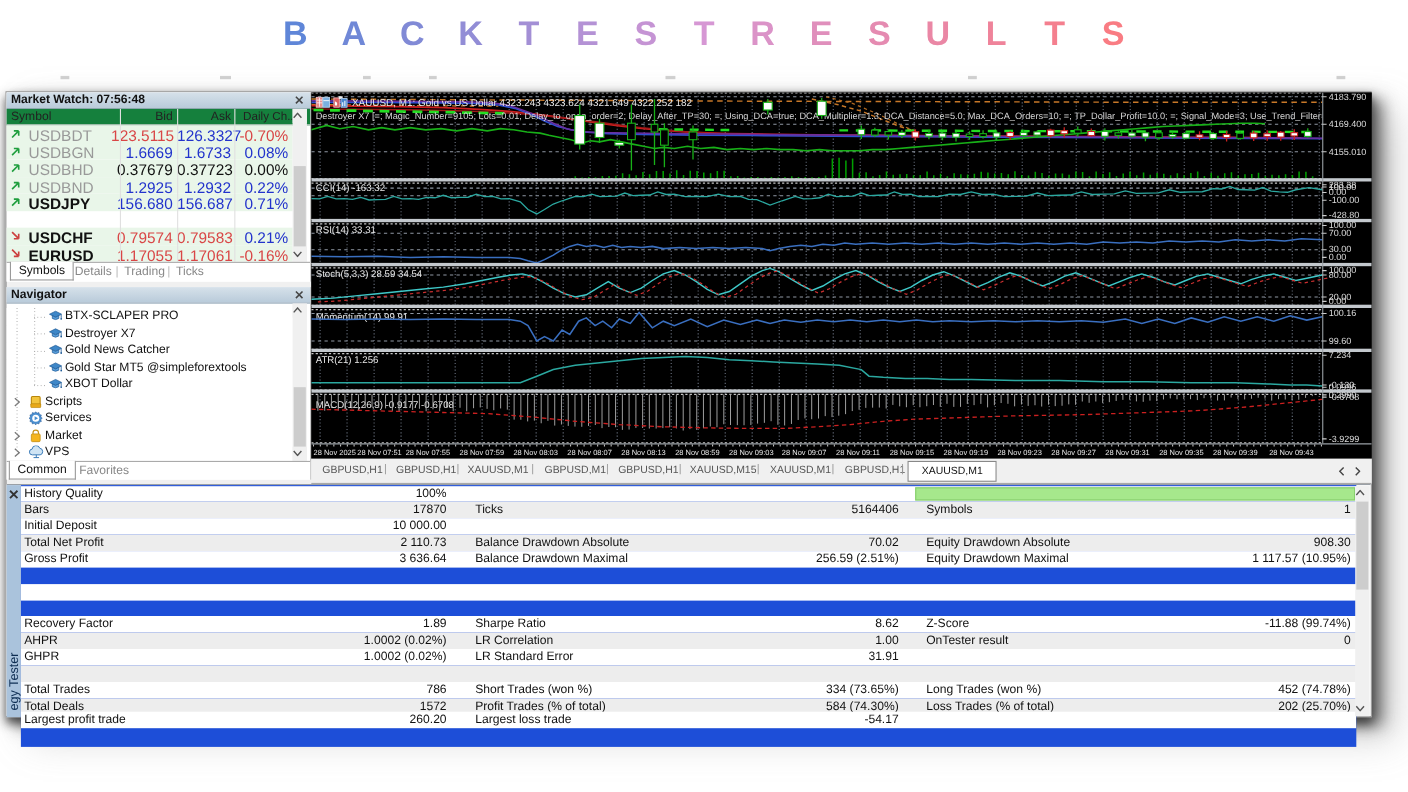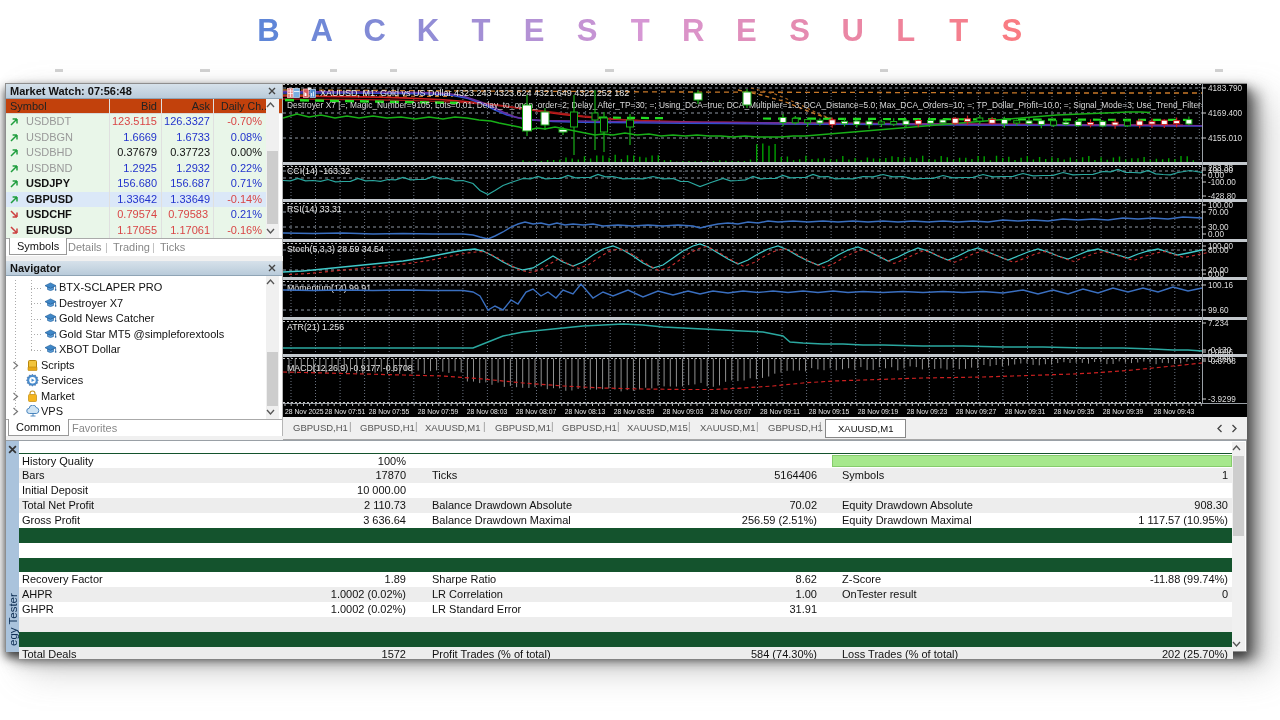--- a/index.html
+++ b/index.html
@@ -10,24 +10,24 @@
 #topmarks{position:absolute;left:0;top:69px;width:1280px;height:6px}
 #topmarks i{position:absolute;background:#d2d2d2;height:3px}
 #win{position:absolute;left:5px;top:83px;width:1242px;height:569px;background:#f0f0f0;
  border:1px solid #8e8e8e;box-shadow:0 5px 9px rgba(60,60,60,.95), 10px 8px 14px rgba(90,90,90,.85), 22px 18px 34px rgba(140,140,140,.4);}
 
 #mw{position:absolute;left:0;top:0;width:277px;height:172px;background:#fff;border-right:1px solid #b5b5b5}
 #nav{position:absolute;left:0;top:177px;width:277px;height:175px;background:#fff;border-right:1px solid #b5b5b5}
 .ptitle{position:absolute;left:0;top:0;right:0;height:15px;background:linear-gradient(#d6e1ea,#b9cbda);border-bottom:1px solid #8fa4b5;
  font-size:11px;font-weight:700;color:#111;padding:1px 0 0 4px;}
 .pclose{position:absolute;right:6px;top:3px}
-.mwhead{position:absolute;left:0;top:15px;right:0;height:15px;background:#c2410c;border-bottom:1px solid #d8d8d8}
+.mwhead{position:absolute;left:0;top:15px;right:0;height:15px;background:#15803d;border-bottom:1px solid #d8d8d8}
 .mh{position:absolute;top:1px;font-size:11px;color:#222}
 .mh.r{text-align:right}
-.mwrow{position:absolute;left:0;width:260px;height:15.5px;background:#e9f6e9;font-size:11px}
+.mwrow{position:absolute;left:0;width:260px;height:15.5px;background:#e9f6e9;font-size:14px}
 .ar{position:absolute;left:3px;top:2px}
 .sym{position:absolute;left:20px;top:1px}
 .v{position:absolute;top:1px}
 .v.r{text-align:right}
 .cb{color:#2233cc}.ck{color:#111}.cr{color:#d94646}
 .vsep{position:absolute;width:1px;background:#e0e0e0}
 .sbar{position:absolute;background:#f0f0f0}
 .sbtn{position:absolute;left:0;width:13px;height:13px;background:#f0f0f0;text-align:center;padding-top:3px}
 .sthumb{position:absolute;left:1px;width:11px;background:#cdcdcd}
 .ptabs{position:absolute;left:0;right:0;background:#fff;border-top:1px solid #aaa}
@@ -52,21 +52,21 @@
  border-bottom:1px solid #a8a8a8}
 .ctab{position:absolute;top:5px;font-size:9.5px;color:#555}
 .ctsep{position:absolute;top:4px;font-size:10px;color:#999}
 .ctab.cact{background:#fff;border:1px solid #888;color:#111;top:2px;padding:3px 12px 3px;font-size:9.5px}
 
 #bot{position:absolute;left:0;top:356px;width:1240px;height:211px;background:#fff;border-top:1px solid #9aa0a6}
 #strip{position:absolute;left:0;top:0;width:13px;height:211px;background:#aac3dc;overflow:hidden}
 .stx{position:absolute;left:2px;top:4px}
 .stlabel{position:absolute;left:1px;top:205px;font-size:11.5px;color:#0d2d52;white-space:nowrap;
  transform-origin:0 0;transform:rotate(-90deg);}
-#botc{position:absolute;left:13px;top:12px;width:1214px;height:206px;background:#14532d;overflow:hidden}
+#botc{position:absolute;left:13px;top:0;width:1214px;height:238px;background:#1d4ed8;overflow:hidden}
 .brow{position:absolute;left:0;width:1214px;height:14.85px;font-size:11px;color:#111}
 .bl{position:absolute;top:1px}
 .bv{position:absolute;top:1px;text-align:right}
 #hqbar{position:absolute;left:813px;top:1px;width:400px;height:12.5px;background:#a6e88c;border:1px solid #86cc6c}
 </style></head><body>
 <div id="title"><span style="color:rgb(95,134,216)">B</span><span style="color:rgb(112,136,215)">A</span><span style="color:rgb(129,138,214)">C</span><span style="color:rgb(146,141,214)">K</span><span style="color:rgb(163,143,213)">T</span><span style="color:rgb(180,146,213)">E</span><span style="color:rgb(197,148,212)">S</span><span style="color:rgb(214,151,212)">T</span><span style="color:rgb(219,147,200)">R</span><span style="color:rgb(224,143,188)">E</span><span style="color:rgb(229,139,177)">S</span><span style="color:rgb(234,135,165)">U</span><span style="color:rgb(239,131,154)">L</span><span style="color:rgb(244,127,142)">T</span><span style="color:rgb(249,124,131)">S</span></div>
 <div id="topmarks">
     <i style="left:55px;width:8px"></i>
     <i style="left:200px;width:10px"></i>
     <i style="left:330px;width:7px"></i>
@@ -135,31 +135,20 @@
       <div class="mwrow" style="top:92.0px;">
         <span class="ar">
           <svg width="11" height="11" viewBox="0 0 11 11">
             <path d="M2 9L8 3M8 3H3.6M8 3V7.4" stroke="#1f9e3e" stroke-width="1.5" fill="none"></path>
           </svg>
         </span>
         <span class="sym" style="color:#111;font-weight:700">USDJPY</span>
         <span class="v r cb" style="left:95px;width:56px">156.680</span>
         <span class="v r cb" style="left:155px;width:49px">156.687</span>
         <span class="v r cb" style="left:208px;width:48px">0.71%</span>
-      </div>
-      <div class="mwrow" style="top:107.5px;background:#dbe8f8;">
-        <span class="ar">
-          <svg width="11" height="11" viewBox="0 0 11 11">
-            <path d="M2 9L8 3M8 3H3.6M8 3V7.4" stroke="#1f9e3e" stroke-width="1.5" fill="none"></path>
-          </svg>
-        </span>
-        <span class="sym" style="color:#111;font-weight:700">GBPUSD</span>
-        <span class="v r cb" style="left:95px;width:56px">1.33642</span>
-        <span class="v r cb" style="left:155px;width:49px">1.33649</span>
-        <span class="v r cr" style="left:208px;width:48px">-0.14%</span>
       </div>
       <div class="mwrow" style="top:123.0px;">
         <span class="ar">
           <svg width="11" height="11" viewBox="0 0 11 11">
             <path d="M2 2L8 8M8 8H3.6M8 8V3.6" stroke="#cc4040" stroke-width="1.5" fill="none"></path>
           </svg>
         </span>
         <span class="sym" style="color:#111;font-weight:700">USDCHF</span>
         <span class="v r cr" style="left:95px;width:56px">0.79574</span>
         <span class="v r cr" style="left:155px;width:47px">0.79583</span>
@@ -622,20 +611,28 @@
           <span class="bl" style="left:823px">OnTester result</span>
           <span class="bv" style="left:1000px;width:209px">0</span>
         </div>
         <div class="brow" style="top:149.10px;background:#ffffff">
           <span class="bl" style="left:3px">GHPR</span>
           <span class="bv" style="left:100px;width:287px">1.0002 (0.02%)</span>
           <span class="bl" style="left:413px">LR Standard Error</span>
           <span class="bv" style="left:600px;width:198px">31.91</span>
         </div>
         <div class="brow" style="top:163.95px;background:#ededed"></div>
+        <div class="brow" style="top:178.80px;background:#ffffff">
+          <span class="bl" style="left:3px">Total Trades</span>
+          <span class="bv" style="left:100px;width:287px">786</span>
+          <span class="bl" style="left:413px">Short Trades (won %)</span>
+          <span class="bv" style="left:600px;width:198px">334 (73.65%)</span>
+          <span class="bl" style="left:823px">Long Trades (won %)</span>
+          <span class="bv" style="left:1000px;width:209px">452 (74.78%)</span>
+        </div>
         <div class="brow" style="top:193.65px;background:#ededed">
           <span class="bl" style="left:3px">Total Deals</span>
           <span class="bv" style="left:100px;width:287px">1572</span>
           <span class="bl" style="left:413px">Profit Trades (% of total)</span>
           <span class="bv" style="left:600px;width:198px">584 (74.30%)</span>
           <span class="bl" style="left:823px">Loss Trades (% of total)</span>
           <span class="bv" style="left:1000px;width:209px">202 (25.70%)</span>
         </div>
         <div class="brow" style="top:206.30px;background:#ffffff">
           <span class="bl" style="left:3px">Largest profit trade</span>

